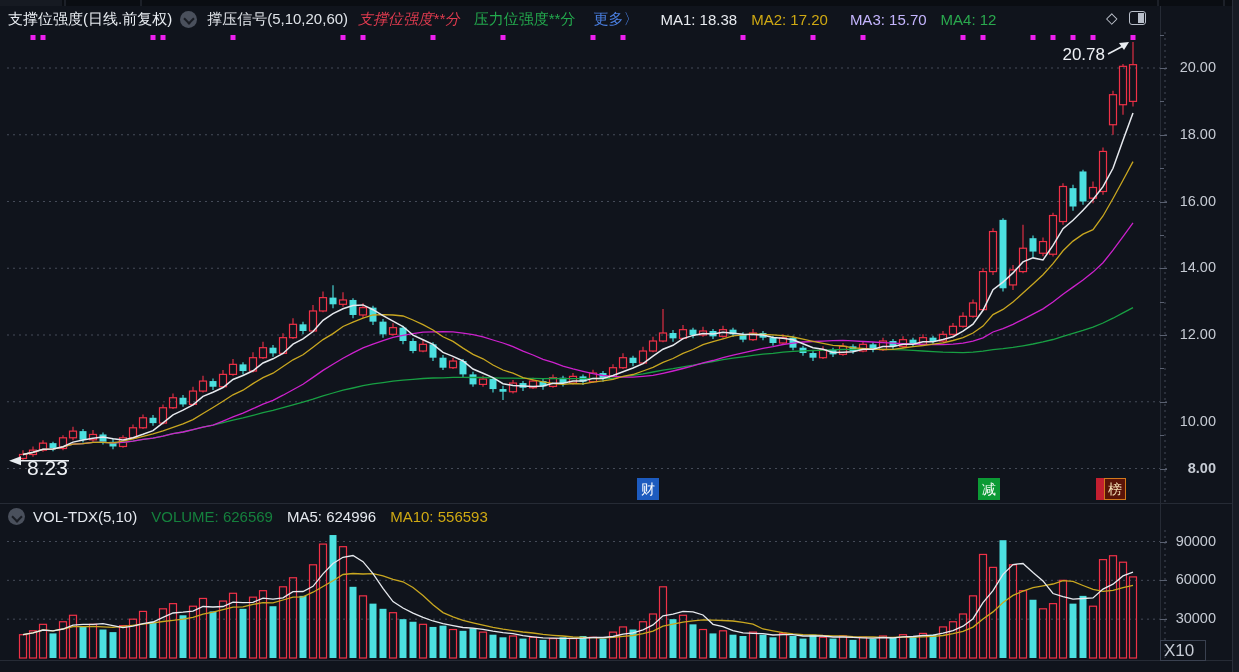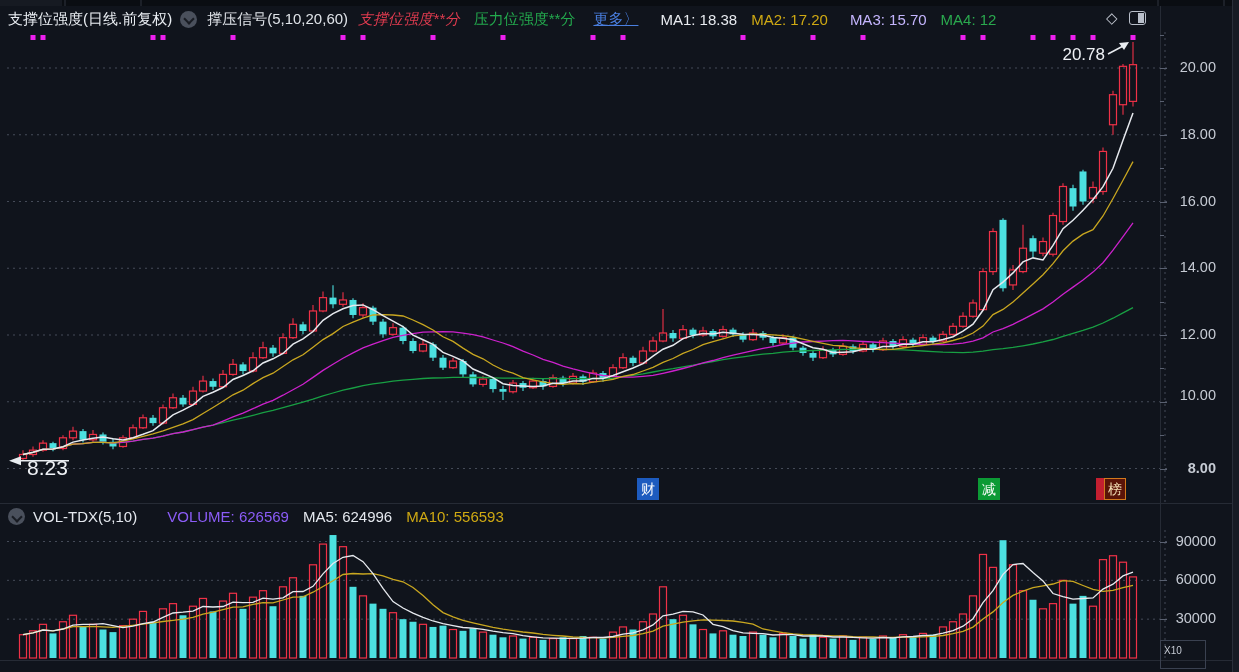--- a/index.html
+++ b/index.html
@@ -12,47 +12,47 @@
   .hdr{position:absolute;left:8px;top:6px;height:26px;width:1096px;display:flex;align-items:center;
        white-space:nowrap;overflow:hidden;font-size:15px;}
   .hdr span{flex:0 0 auto;}
   .t-title{color:#e9edf2;}
   .chev-circle{width:17px;height:17px;border-radius:50%;background:#4a505c;margin-left:8px;position:relative;display:inline-block;}
   .chev-circle::after{content:"";position:absolute;left:4.5px;top:4.5px;width:6px;height:6px;
        border-left:2px solid #191c23;border-bottom:2px solid #191c23;transform:rotate(-45deg);}
   .t-ind{margin-left:10px;color:#dfe3e8;}
   .t-support{margin-left:10px;color:#e03b4f;font-style:italic;}
   .t-pressure{margin-left:14px;color:#23a94d;}
-  .t-more{margin-left:18px;color:#4a7fe0;cursor:pointer;text-decoration:underline;}
+  .t-more{margin-left:18px;color:#4a7fe0;cursor:pointer;}
   .t-ma1{margin-left:22px;color:#e8ebf0;}
   .t-ma2{margin-left:14px;color:#cfa913;}
   .t-ma3{margin-left:22px;color:#c4b5fd;}
   .t-ma4{margin-left:14px;color:#2aa94e;}
   .diamond-ic{position:absolute;left:1106px;top:9px;font-size:15px;color:#c3c8d2;cursor:pointer;}
   .panel-ic{position:absolute;left:1129px;top:11px;width:17px;height:14px;border:1.5px solid #b9bfca;
        border-radius:3px;cursor:pointer;}
   .panel-ic i{position:absolute;right:1px;top:1px;bottom:1px;width:6px;background:#b9bfca;}
   .pane{position:absolute;left:7px;background:transparent;}
   svg{display:block;}
   .grid{stroke:#454b58;stroke-width:1;stroke-dasharray:2 4;fill:none;}
   .sep{position:absolute;left:0;width:1233px;height:1px;background:#262b35;}
   .axis-border{position:absolute;left:1160px;top:6px;width:1px;height:655px;background:#262b35;}
   .right-strip{position:absolute;left:1232px;top:0;width:7px;height:672px;background:#171b24;border-left:1px solid #2a2f3a;}
   .axis-label{position:absolute;left:1166px;width:50px;text-align:right;font-size:14.5px;color:#c6cbd4;}
   .tick{position:absolute;left:1160px;height:1px;background:#596070;}
   .vol-hdr{position:absolute;left:8px;top:505px;height:23px;display:flex;align-items:center;font-size:15px;white-space:nowrap;}
   .vh-name{margin-left:8px;color:#e4e8ee;}
-  .vh-volume{margin-left:30px;color:#8b5cf6;}
+  .vh-volume{margin-left:14px;color:#15803d;}
   .vh-ma5{margin-left:14px;color:#e4e8ee;}
   .vh-ma10{margin-left:14px;color:#cfa913;}
   .badge{position:absolute;top:478px;height:22px;min-width:22px;padding:0 2px;font-size:14px;line-height:22px;
        text-align:center;cursor:pointer;}
   .sliver{position:absolute;top:478px;width:9px;height:22px;}
-  .x10-box{position:absolute;left:1160px;top:640px;width:46px;height:29px;border:1px solid #3a4150;
-       font-size:10px;color:#c6cbd4;line-height:19px;padding-left:3px;}
+  .x10-box{position:absolute;left:1160px;top:640px;width:46px;height:21px;border:1px solid #3a4150;
+       font-size:17px;color:#c6cbd4;line-height:19px;padding-left:3px;}
 </style>
 </head>
 <body>
 
 <div class="app">
 
   <div class="topstrip">
     <div class="seg" style="left:0;width:62px;"></div>
     <div class="div" style="left:64px;"></div>
     <div class="div" style="left:140px;"></div>
@@ -556,21 +556,21 @@
       <div class="axis-label" style="top: 59px;">20.00</div>
       <div class="tick" style="top: 68px; width: 7px;"></div>
       <div class="axis-label" style="top: 125.75px;">18.00</div>
       <div class="tick" style="top: 134.75px; width: 7px;"></div>
       <div class="axis-label" style="top: 192.5px;">16.00</div>
       <div class="tick" style="top: 201.5px; width: 7px;"></div>
       <div class="axis-label" style="top: 259.25px;">14.00</div>
       <div class="tick" style="top: 268.25px; width: 7px;"></div>
       <div class="axis-label" style="top: 326px;">12.00</div>
       <div class="tick" style="top: 335px; width: 7px;"></div>
-      <div class="axis-label" style="top: 387px;">10.00</div>
+      <div class="axis-label" style="top: 413px;">10.00</div>
       <div class="tick" style="top: 401.75px; width: 7px;"></div>
       <div class="axis-label" style="top: 459.5px; font-weight: bold;">8.00</div>
       <div class="tick" style="top: 468.5px; width: 7px;"></div>
       <div class="tick" style="top: 435.125px; width: 4px;"></div>
       <div class="tick" style="top: 368.375px; width: 4px;"></div>
       <div class="tick" style="top: 301.625px; width: 4px;"></div>
       <div class="tick" style="top: 234.875px; width: 4px;"></div>
       <div class="tick" style="top: 168.125px; width: 4px;"></div>
       <div class="tick" style="top: 101.375px; width: 4px;"></div>
       <div class="tick" style="top: 34.625px; width: 4px;"></div>

